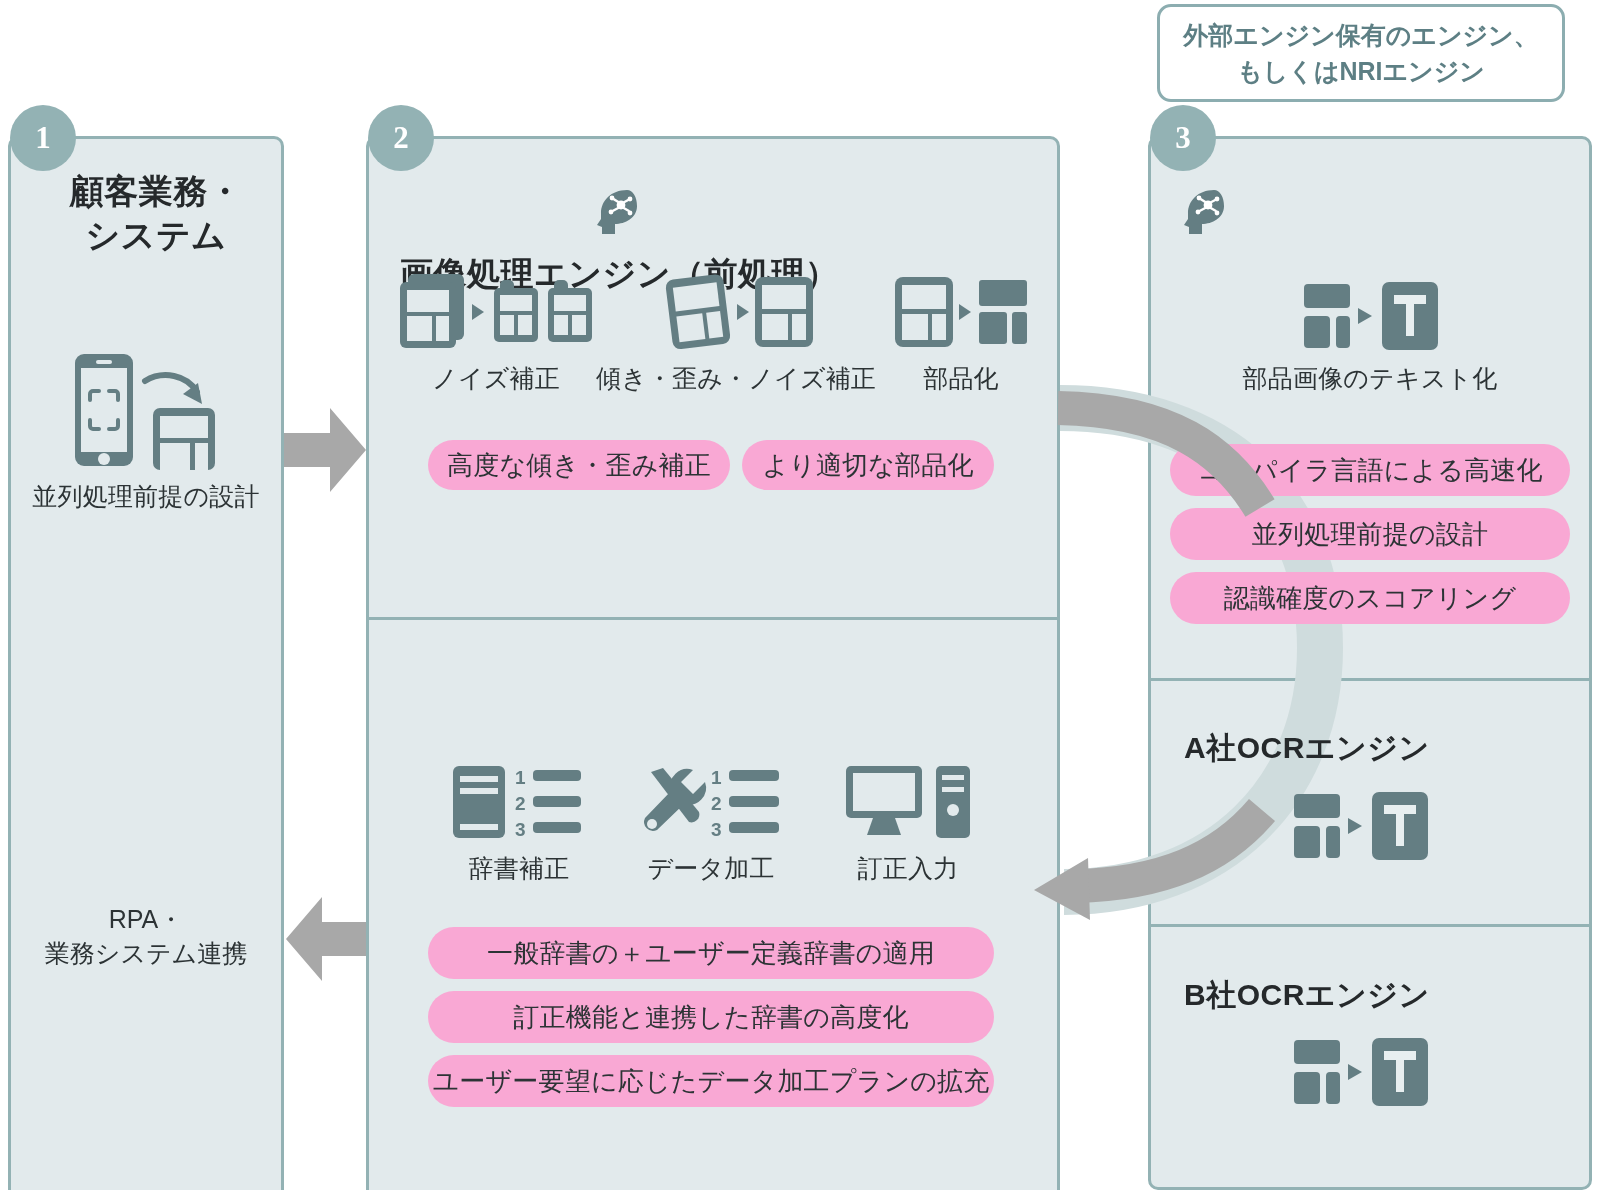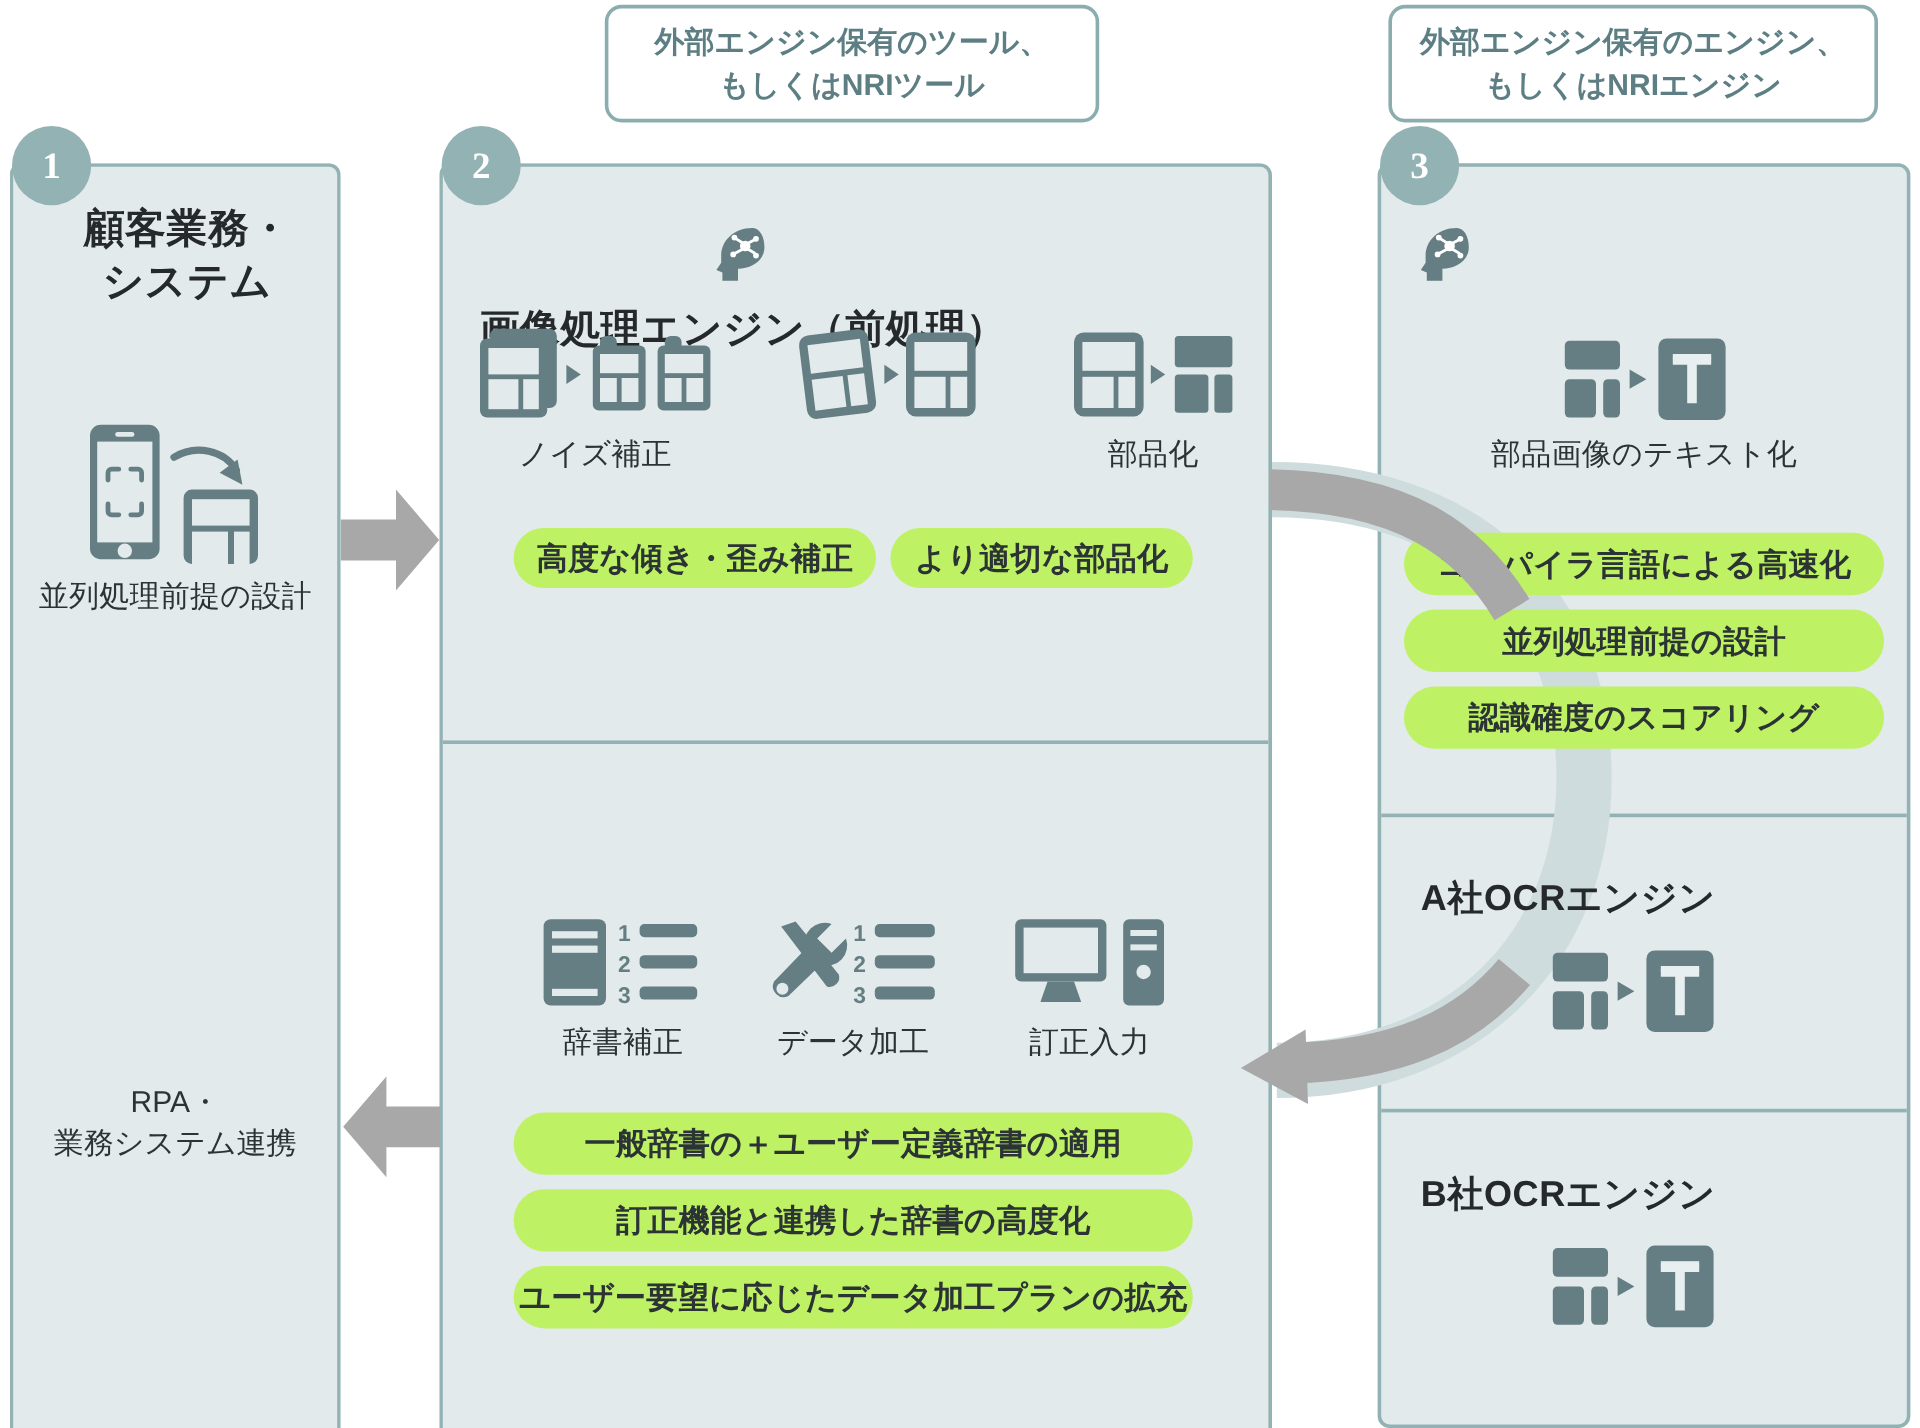--- a/index.html
+++ b/index.html
@@ -79,45 +79,38 @@
   }
 
   
   .iconcell{position:absolute;display:flex;flex-direction:column;align-items:center;}
   .iconcell .cap{margin-top:10px;font-size:25px;color:#2c3335;white-space:nowrap;letter-spacing:.2px;}
   .caption-only{position:absolute;font-size:25px;color:#2c3335;text-align:center;line-height:1.35;}
 
   
   .pill{
     position:absolute;
-    background:#bef264;
+    background:#f9a8d4;
     border-radius:40px;
     display:flex;align-items:center;justify-content:center;
     font-size:26px;color:#2c3335;
     white-space:nowrap;
     box-sizing:border-box;
     letter-spacing:.2px;
-    font-weight:bold;
   }
 
   
   .arrow{position:absolute;}
   svg{display:block;overflow:visible;}
 </style>
 </head>
 <body>
 
 <div id="stage">
 
-  <div class="callout c1">
-    <div>
-      <span>外部エンジン保有のツール、</span><br>
-      <span>もしくはNRIツール</span>
-    </div>
-  </div>
   <div class="callout c2">
     <div>
       <span>外部エンジン保有のエンジン、</span><br>
       <span>もしくはNRIエンジン</span>
     </div>
   </div>
 
   <div class="panel p1"></div>
   <div class="badge b1">1</div>
 
@@ -232,20 +225,21 @@
           <rect x="15" y="42" width="26" height="26" fill="#e2eaec"></rect>
           <rect x="45" y="42" width="14" height="26" fill="#e2eaec"></rect>
         </g>
         <path d="M76 32 L88 40 L76 48 Z" fill="#647e83"></path>
         <rect x="94" y="5" width="58" height="70" rx="8" fill="#647e83"></rect>
         <rect x="101" y="13" width="44" height="24" fill="#e2eaec"></rect>
         <rect x="101" y="42" width="26" height="26" fill="#e2eaec"></rect>
         <rect x="131" y="42" width="14" height="26" fill="#e2eaec"></rect>
       </svg>
     </span>
+    <span class="cap">傾き・歪み・ノイズ補正</span>
   </div>
 
   <div class="iconcell" style="left:886px;top:272px;width:150px;">
     <span>
       <svg width="140" height="80" viewBox="0 0 140 80">
         <rect x="4" y="5" width="58" height="70" rx="8" fill="#647e83"></rect>
         <rect x="11" y="13" width="44" height="24" fill="#e2eaec"></rect>
         <rect x="11" y="42" width="26" height="26" fill="#e2eaec"></rect>
         <rect x="41" y="42" width="14" height="26" fill="#e2eaec"></rect>
         <path d="M68 32 L80 40 L68 48 Z" fill="#647e83"></path>

